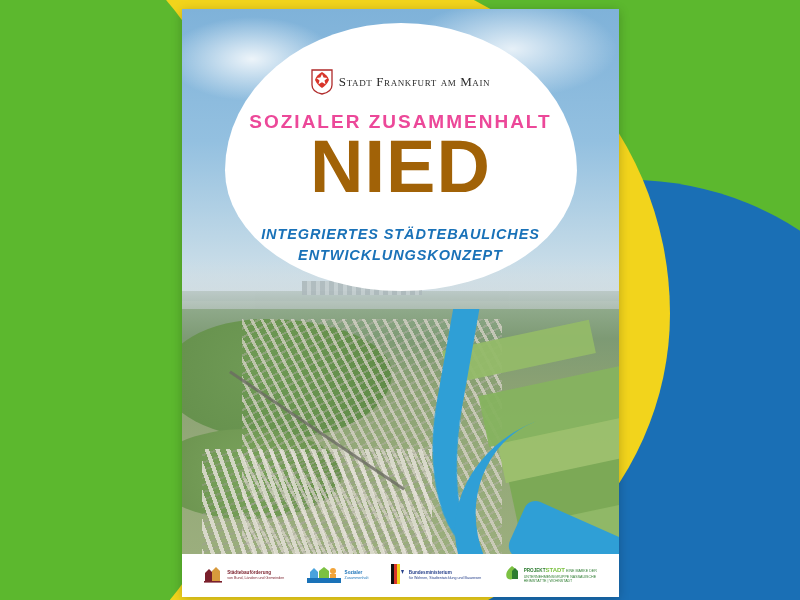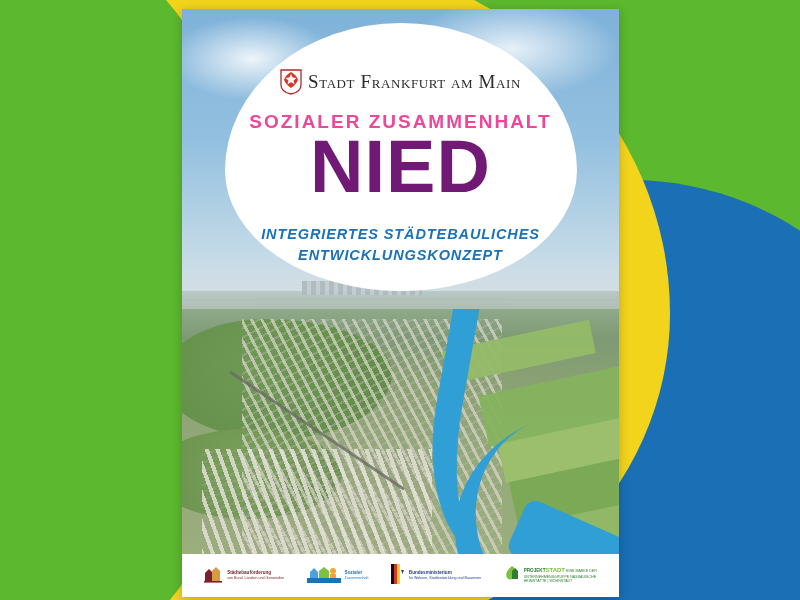--- a/index.html
+++ b/index.html
@@ -237,41 +237,41 @@
     padding-top: 46px;
     display: flex;
     align-items: center;
     justify-content: center;
     gap: 6px;
   }
   .crest svg { display: block; }
   .crest-text {
     font-variant: small-caps;
     font-family: "Liberation Serif", serif;
-    font-size: 19px;
+    font-size: 13px;
     letter-spacing: .6px;
     color: #2b2b2b;
     white-space: nowrap;
   }
 
   .kicker {
     margin-top: 16px;
     font-size: 19px;
     font-weight: bold;
     letter-spacing: 2.0px;
     color: #ec4899;
   }
 
   .bigtitle {
     margin-top: -2px;
     font-size: 74px;
     line-height: 0.98;
     font-weight: bold;
     letter-spacing: 1px;
-    color: #701a75;
+    color: #a16207;
   }
 
   .subtitle {
     margin-top: 20px;
     font-size: 14.5px;
     font-style: italic;
     font-weight: bold;
     letter-spacing: .9px;
     line-height: 1.45;
     color: #1a72b8;

